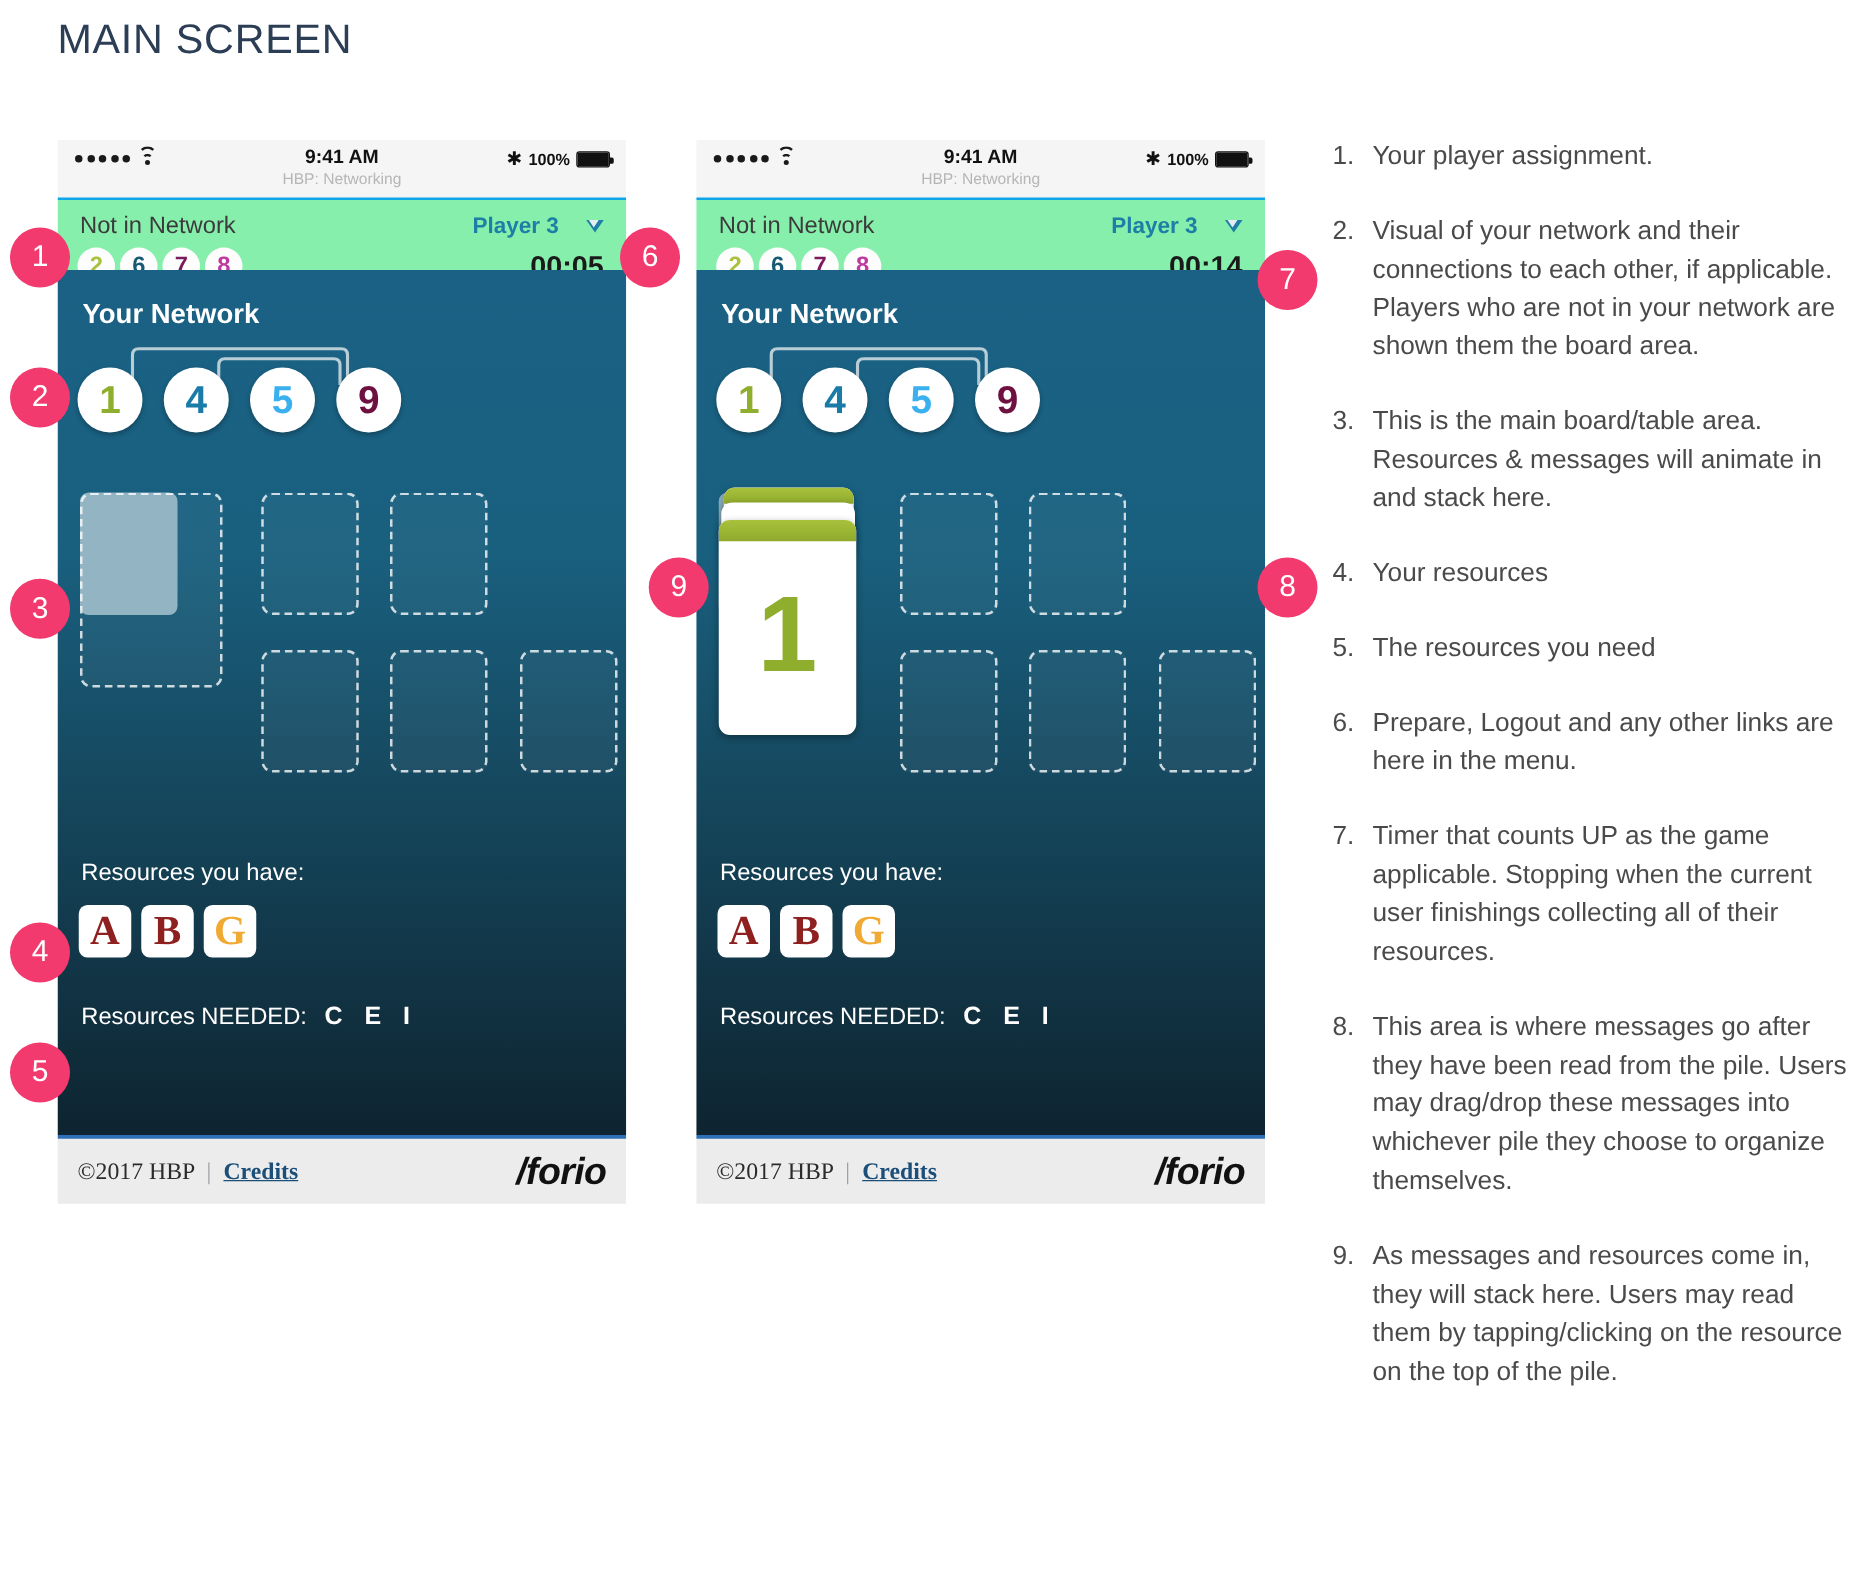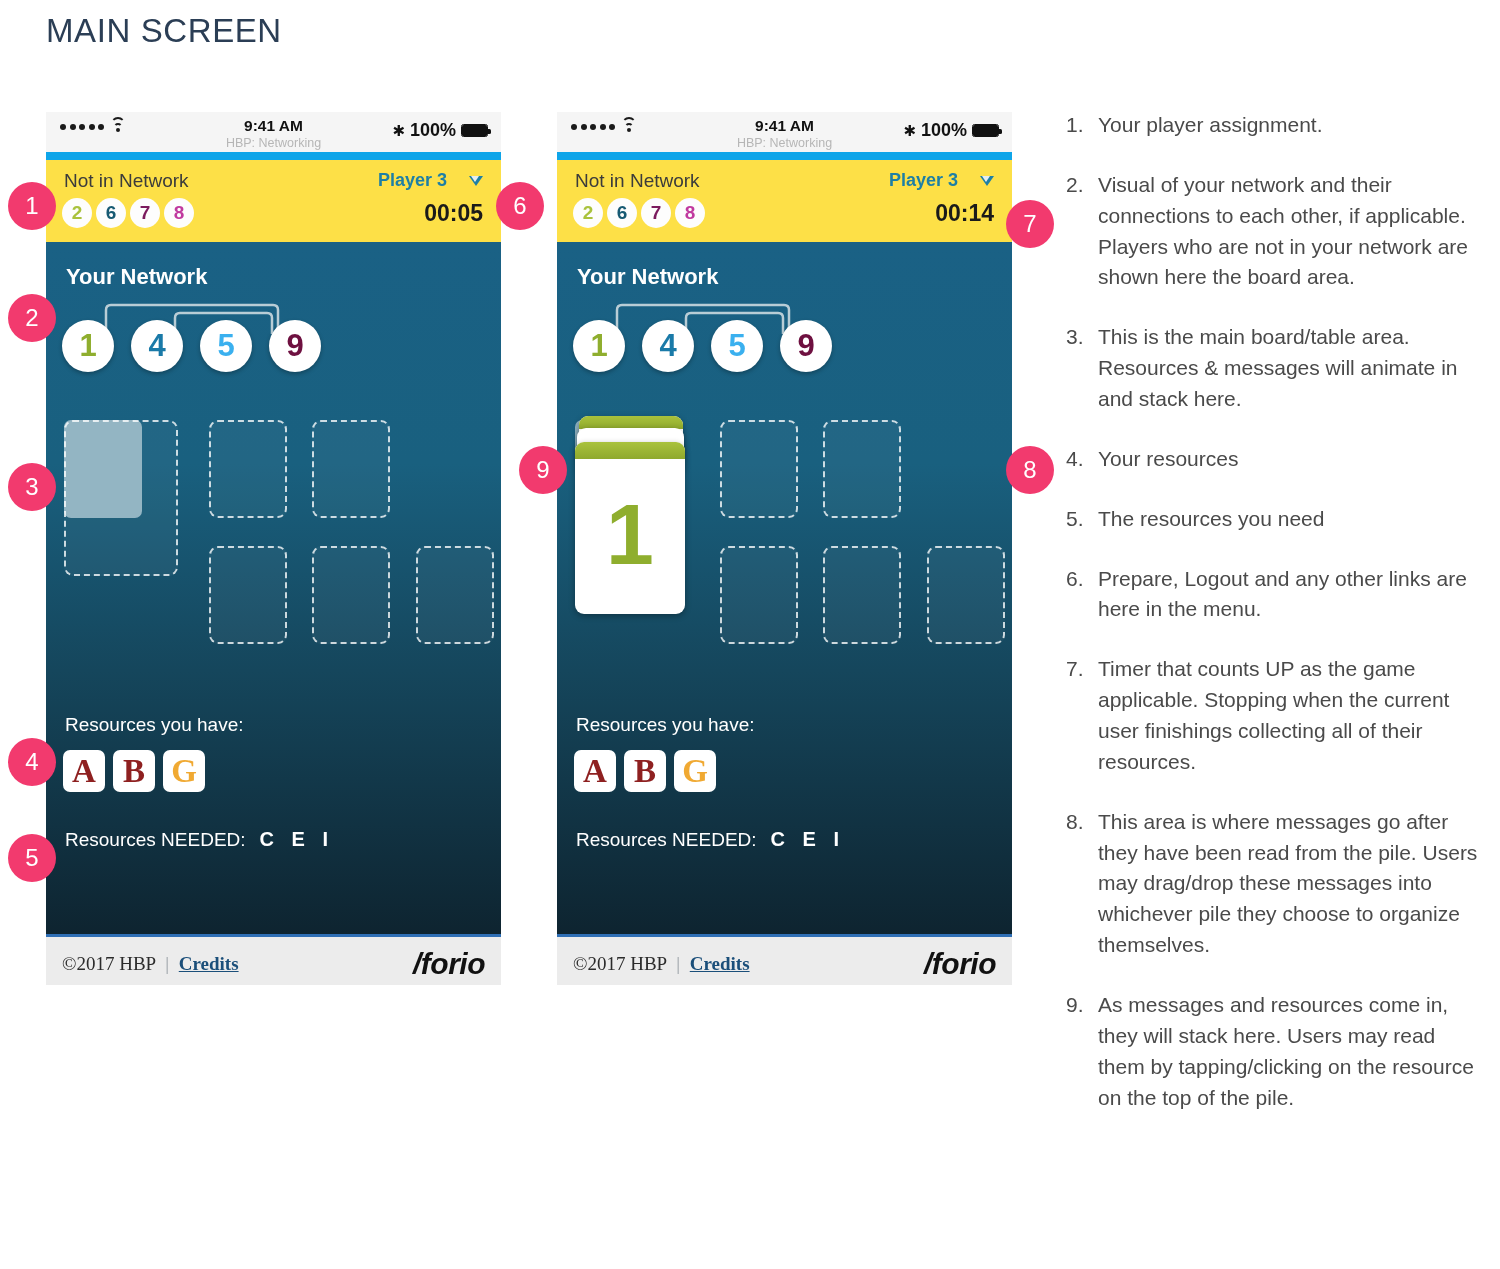--- a/index.html
+++ b/index.html
@@ -23,21 +23,21 @@
     width: 455px; height: 873px;
     background: #ffffff;
     overflow: hidden;
   }
   #phone-1 { left: 46px; }
   #phone-2 { left: 557px; }
 
   
   .statusbar {
     position: relative; height: 48px; background: #f5f5f5;
-    border-bottom: 8px solid #0ea5e9;
+    border-bottom: 2px solid #0ea5e9;
   }
   .sb-left { position: absolute; left: 14px; top: 9px; display: flex; align-items: center; gap: 6px; }
   .sb-dots { display: flex; gap: 3.5px; }
   .sb-dot { width: 6px; height: 6px; border-radius: 50%; background: #1a1a1a; }
   .wifi-icon { position: relative; width: 15px; height: 11px; }
   .wifi-icon i {
     position: absolute; left: 50%; bottom: 0; transform: translateX(-50%);
     border: 2px solid #1a1a1a; border-bottom-color: transparent;
     border-left-color: transparent; border-right-color: transparent;
     border-radius: 50%;
@@ -46,32 +46,32 @@
   .wifi-icon i:nth-child(2) { width: 9px;  height: 9px; }
   .wifi-icon i:nth-child(3) {
     width: 4px; height: 4px; border-radius: 50%;
     background: #1a1a1a; border: none; bottom: 0px;
   }
   .sb-center { position: absolute; left: 0; right: 0; top: 5px; text-align: center; }
   .sb-time { font-size: 15.5px; font-weight: bold; color: #111; }
   .sb-sub { font-size: 12.5px; color: #b6b6b6; margin-top: 1px; }
   .sb-right { position: absolute; right: 13px; top: 8px; display: flex; align-items: center; gap: 5px; }
   .bt-icon { font-size: 15px; color: #111; line-height: 1; }
-  .sb-batt-label { font-size: 18px; font-weight: bold; color: #111; }
+  .sb-batt-label { font-size: 13px; font-weight: bold; color: #111; }
   .batt {
     width: 27px; height: 12.5px; border: 1.6px solid #111; border-radius: 2.5px;
     position: relative; background: #111; background-clip: content-box; padding: 0;
   }
   .batt:after {
     content: ''; position: absolute; right: -4px; top: 3.6px;
     width: 2.6px; height: 5px; background: #111; border-radius: 0 1.5px 1.5px 0;
   }
 
   
-  .app-header { position: relative; height: 82px; background: #fde047; }
+  .app-header { position: relative; height: 56px; background: #86efac; }
   .not-in-network-label {
     position: absolute; left: 18px; top: 10px;
     font-size: 19px; color: #3b3b3b;
   }
   .nin-row { position: absolute; left: 16px; top: 38px; display: flex; gap: 4px; }
   .nin-chip {
     width: 30px; height: 30px; border-radius: 50%;
     background: #fdfdfd; display: flex; align-items: center; justify-content: center;
     font-size: 19px; font-weight: bold;
   }
@@ -451,21 +451,21 @@
   <div class="badge" style="left: 1006px; top: 446px; background: rgb(242, 58, 110);">8</div>
   <div class="badge" style="left: 519px; top: 446px; background: rgb(242, 58, 110);">9</div>
 
   <div class="notes">
     <div class="note">
       <span class="note-num">1.</span>
       <span class="note-text">Your player assignment.</span>
     </div>
     <div class="note">
       <span class="note-num">2.</span>
-      <span class="note-text">Visual of your network and their connections to each other, if applicable. Players who are not in your network are shown here the board area.</span>
+      <span class="note-text">Visual of your network and their connections to each other, if applicable. Players who are not in your network are shown them the board area.</span>
     </div>
     <div class="note">
       <span class="note-num">3.</span>
       <span class="note-text">This is the main board/table area. Resources &amp; messages will animate in and stack here.</span>
     </div>
     <div class="note">
       <span class="note-num">4.</span>
       <span class="note-text">Your resources</span>
     </div>
     <div class="note">

